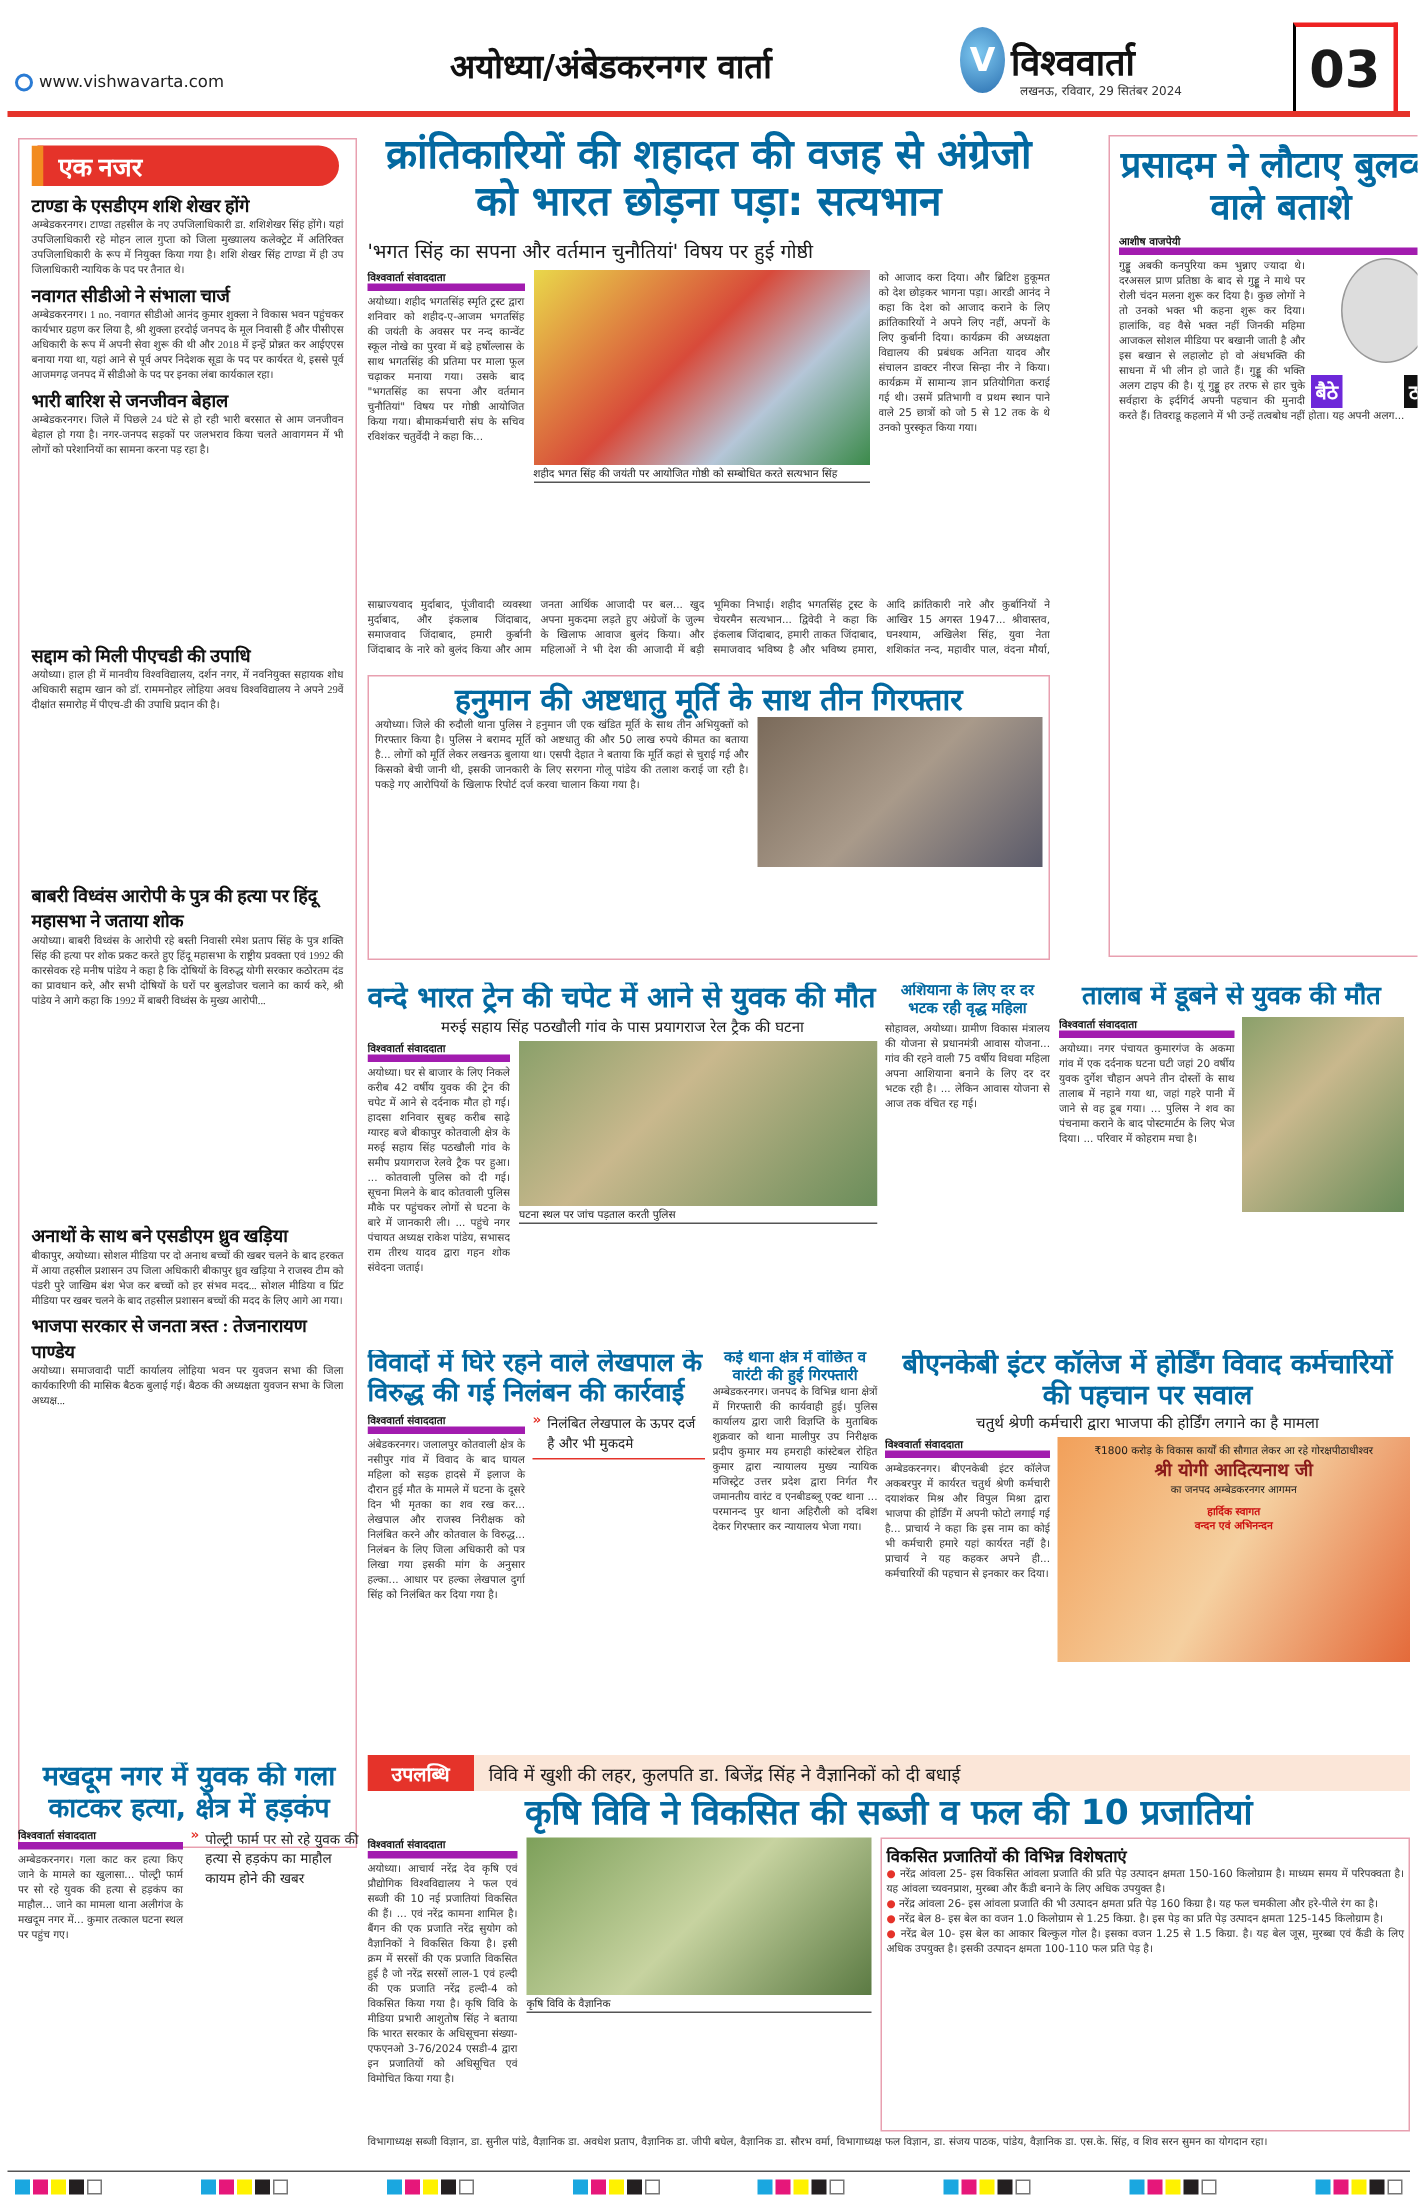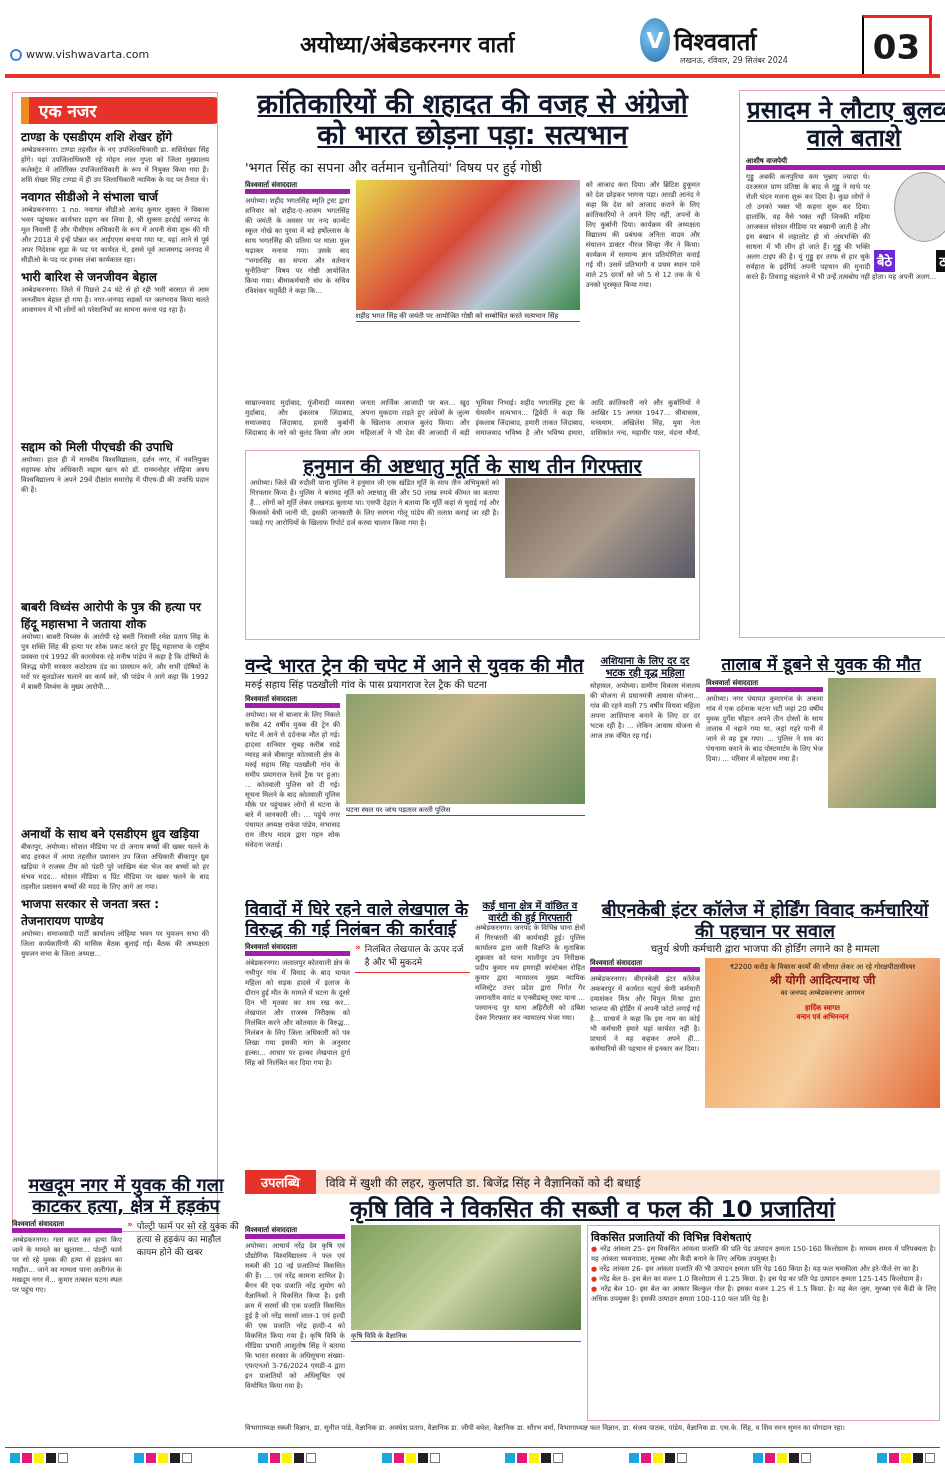--- a/index.html
+++ b/index.html
@@ -15,21 +15,21 @@
   .page-no { left: 862px; top: 15px; width: 70px; height: 60px; border-top: 3px solid #e22; border-right: 3px solid #e22; border-left: 2px solid #000; font-size: 34px; font-weight: bold; display:flex; align-items:center; justify-content:center; }
   .rule-red { left: 5px; top: 74px; width: 935px; height: 4px; background: #e5332a; }
 
   .box { border: 1.5px solid #e8a0b0; }
   .col-text { font-size: 7px; line-height: 10px; color: #333; text-align: justify; }
   .hl { font-weight: bold; color: #111; }
   .kicker { background: #e5332a; color: #fff; font-weight: bold; font-size: 17px; padding: 2px 10px; border-radius: 0 14px 14px 0; border-left: 8px solid #f28b20; display: inline-block; width: 205px; }
   .byline { font-size: 7px; font-weight: bold; border-bottom: 5px solid #a21caf; margin-bottom: 2px; }
   .photo { background: linear-gradient(135deg, #8aa06a, #c9b88d 40%, #6a8d5a); }
   .caption { font-size: 7px; color: #222; border-bottom: 1px solid #555; padding: 1px 0; }
-  .big-head { font-weight: bold; color: #0f172a; text-align: center; line-height: 1.15; text-decoration: underline; }
+  .big-head { font-weight: bold; color: #0369a1; text-align: center; line-height: 1.15; }
   .pull { color: #222; font-size: 9px; display:flex; gap:4px; }
   .pull .chev { color:#e5332a; font-weight:bold; }
   .bullet { color: #e5332a; }
   .color-bar { display: flex; gap: 2px; align-items: center; }
   .swatch { width: 10px; height: 10px; }
   .reg-mark { width: 10px; height: 10px; border: 1px solid #777; }
   .bottom-rule { left: 5px; top: 1447px; width: 935px; height: 1px; background: #555; }
 </style>
 </head>
 <body>
@@ -40,21 +40,21 @@
 </div>
 <div class="abs section-title">अयोध्या/अंबेडकरनगर वार्ता</div>
 <div class="abs logo">
   <div class="logo-mark">V</div>
   <span class="logo-name">विश्ववार्ता</span>
 </div>
 <div class="abs logo-date">लखनऊ, रविवार, 29 सितंबर 2024</div>
 <div class="abs page-no">03</div>
 <div class="abs rule-red"></div>
 
-<div class="abs box" style="left:12px;top:92px;width:206px;height:1140px;padding:4px 8px;overflow:hidden;">
+<div class="abs box" style="left:12px;top:92px;width:226px;height:1140px;padding:4px 8px;overflow:hidden;font-family:Liberation Serif, serif;">
   <div class="kicker">एक नजर</div>
   <div style="margin-top:4px">
     <div class="hl" style="font-size:12px">टाण्डा के एसडीएम शशि शेखर होंगे</div>
     <div class="col-text">अम्बेडकरनगर। टाण्डा तहसील के नए उपजिलाधिकारी डा. शशिशेखर सिंह होंगे। यहां उपजिलाधिकारी रहे मोहन लाल गुप्ता को जिला मुख्यालय कलेक्ट्रेट में अतिरिक्त उपजिलाधिकारी के रूप में नियुक्त किया गया है। शशि शेखर सिंह टाण्डा में ही उप जिलाधिकारी न्यायिक के पद पर तैनात थे।</div>
   </div>
   <div style="margin-top:3px">
     <div class="hl" style="font-size:12px">नवागत सीडीओ ने संभाला चार्ज</div>
     <div class="col-text">अम्बेडकरनगर। 1 no. नवागत सीडीओ आनंद कुमार शुक्ला ने विकास भवन पहुंचकर कार्यभार ग्रहण कर लिया है, श्री शुक्ला हरदोई जनपद के मूल निवासी हैं और पीसीएस अधिकारी के रूप में अपनी सेवा शुरू की थी और 2018 में इन्हें प्रोन्नत कर आईएएस बनाया गया था, यहां आने से पूर्व अपर निदेशक सूडा के पद पर कार्यरत थे, इससे पूर्व आजमगढ़ जनपद में सीडीओ के पद पर इनका लंबा कार्यकाल रहा।</div>
   </div>
   <div style="margin-top:3px">
@@ -112,21 +112,21 @@
 <div class="abs box" style="left:245px;top:450px;width:455px;height:190px;padding:4px;overflow:hidden;">
   <div class="big-head" style="font-size:20px">हनुमान की अष्टधातु मूर्ति के साथ तीन गिरफ्तार</div>
   <div style="display:flex;gap:6px;margin-top:0">
     <div class="col-text" style="flex:1;height:140px;overflow:hidden">अयोध्या। जिले की रुदौली थाना पुलिस ने हनुमान जी एक खंडित मूर्ति के साथ तीन अभियुक्तों को गिरफ्तार किया है। पुलिस ने बरामद मूर्ति को अष्टधातु की और 50 लाख रुपये कीमत का बताया है... लोगों को मूर्ति लेकर लखनऊ बुलाया था। एसपी देहात ने बताया कि मूर्ति कहां से चुराई गई और किसको बेची जानी थी, इसकी जानकारी के लिए सरगना गोलू पांडेय की तलाश कराई जा रही है। पकड़े गए आरोपियों के खिलाफ रिपोर्ट दर्ज करवा चालान किया गया है।</div>
     <div class="photo" style="width:190px;height:100px;background:linear-gradient(135deg,#7a6a5a,#a99a8a,#5a5a6a)"></div>
   </div>
 </div>
 
 <div class="abs" style="left:245px;top:655px;width:340px;height:235px;overflow:hidden">
   <div class="big-head" style="font-size:19px;text-align:left">वन्दे भारत ट्रेन की चपेट में आने से युवक की मौत</div>
-  <div style="font-size:10px;text-align:left">मरुई सहाय सिंह पठखौली गांव के पास प्रयागराज रेल ट्रैक की घटना</div>
+  <div style="font-size:10px;text-align:center">मरुई सहाय सिंह पठखौली गांव के पास प्रयागराज रेल ट्रैक की घटना</div>
   <div style="display:flex;gap:6px;margin-top:3px">
     <div style="width:95px">
       <div class="byline">विश्ववार्ता संवाददाता</div>
       <div class="col-text" style="height:170px;overflow:hidden">अयोध्या। घर से बाजार के लिए निकले करीब 42 वर्षीय युवक की ट्रेन की चपेट में आने से दर्दनाक मौत हो गई। हादसा शनिवार सुबह करीब साढ़े ग्यारह बजे बीकापुर कोतवाली क्षेत्र के मरुई सहाय सिंह पठखौली गांव के समीप प्रयागराज रेलवे ट्रैक पर हुआ। ... कोतवाली पुलिस को दी गई। सूचना मिलने के बाद कोतवाली पुलिस मौके पर पहुंचकर लोगों से घटना के बारे में जानकारी ली। ... पहुंचे नगर पंचायत अध्यक्ष राकेश पांडेय, सभासद राम तीरथ यादव द्वारा गहन शोक संवेदना जताई।</div>
     </div>
     <div style="flex:1">
       <div class="photo" style="height:110px"></div>
       <div class="caption">घटना स्थल पर जांच पड़ताल करती पुलिस</div>
     </div>
   </div>
@@ -171,21 +171,21 @@
 
 <div class="abs" style="left:590px;top:900px;width:350px;height:245px;overflow:hidden">
   <div class="big-head" style="font-size:18px">बीएनकेबी इंटर कॉलेज में होर्डिंग विवाद कर्मचारियों की पहचान पर सवाल</div>
   <div style="font-size:10px;text-align:center">चतुर्थ श्रेणी कर्मचारी द्वारा भाजपा की होर्डिंग लगाने का है मामला</div>
   <div style="display:flex;gap:5px;margin-top:3px">
     <div style="width:110px">
       <div class="byline">विश्ववार्ता संवाददाता</div>
       <div class="col-text">अम्बेडकरनगर। बीएनकेबी इंटर कॉलेज अकबरपुर में कार्यरत चतुर्थ श्रेणी कर्मचारी दयाशंकर मिश्र और विपुल मिश्रा द्वारा भाजपा की होर्डिंग में अपनी फोटो लगाई गई है... प्राचार्य ने कहा कि इस नाम का कोई भी कर्मचारी हमारे यहां कार्यरत नहीं है। प्राचार्य ने यह कहकर अपने ही... कर्मचारियों की पहचान से इनकार कर दिया।</div>
     </div>
     <div style="flex:1;height:150px;background:linear-gradient(120deg,#f2a05a,#f5d0a0 50%,#e46a3a);padding:4px;text-align:center;font-size:7px">
-      <div>₹2200 करोड़ के विकास कार्यों की सौगात लेकर आ रहे गोरक्षपीठाधीश्वर</div>
+      <div>₹1800 करोड़ के विकास कार्यों की सौगात लेकर आ रहे गोरक्षपीठाधीश्वर</div>
       <div style="font-size:12px;font-weight:bold;color:#8a1a1a">श्री योगी आदित्यनाथ जी</div>
       <div>का जनपद अम्बेडकरनगर आगमन</div>
       <div style="color:#c11;font-weight:bold;margin-top:6px">हार्दिक स्वागत</div>
       <div style="color:#c11;font-weight:bold">वन्दन एवं अभिनन्दन</div>
     </div>
   </div>
 </div>
 
 <div class="abs" style="left:12px;top:1175px;width:228px;height:270px;overflow:hidden">
   <div class="big-head" style="font-size:18px">मखदूम नगर में युवक की गला काटकर हत्या, क्षेत्र में हड़कंप</div>

